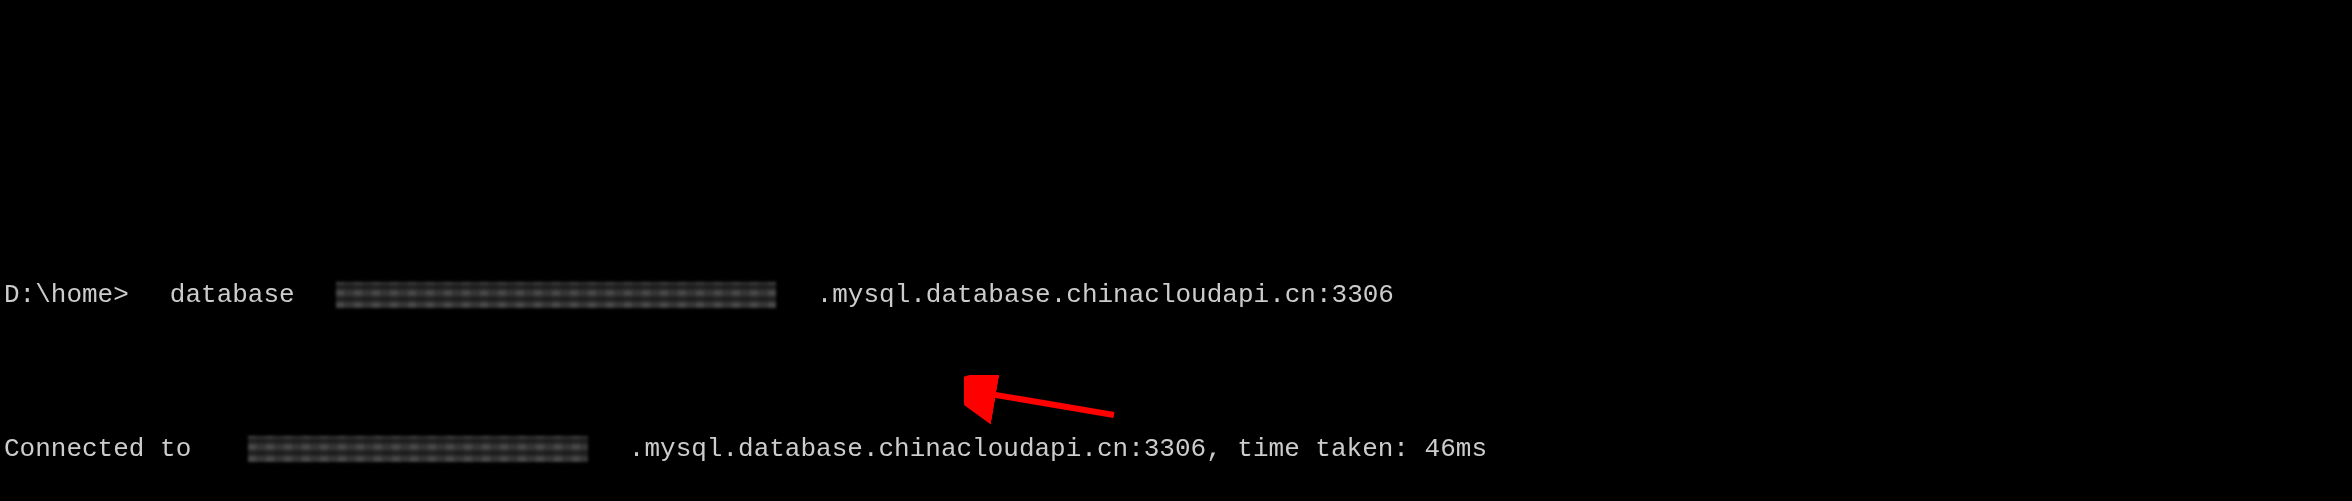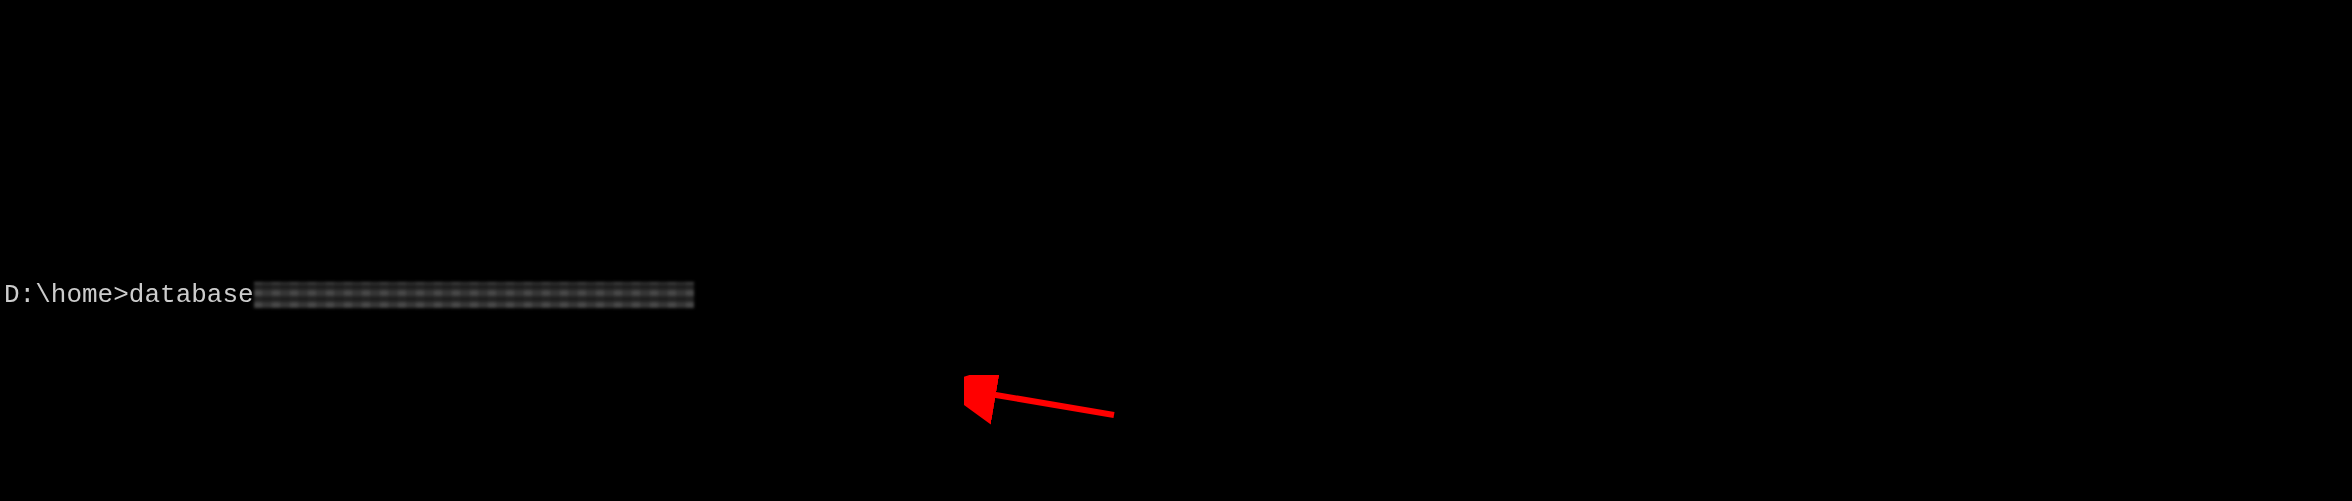--- a/index.html
+++ b/index.html
@@ -7,21 +7,21 @@
       background: #000000;
       color: #cccccc;
       font-family: Consolas, 'Courier New', monospace;
       font-size: 26px;
       line-height: 1.48;
       padding: 6px 4px;
       white-space: pre;
       width: 2352px;
       overflow: hidden;
     }
-    .line { display: flex; align-items: center; height: 39px; }
+    .line { display: flex; align-items: center; height: 39px; gap: 41px; }
     .censor {
       display: inline-block;
       background: #2a2a2a;
       background-image:
         repeating-linear-gradient(0deg, rgba(80,80,80,0.6) 0 6px, rgba(40,40,40,0.9) 6px 12px),
         repeating-linear-gradient(90deg, rgba(100,100,100,0.5) 0 8px, rgba(30,30,30,0.8) 8px 18px);
       filter: blur(1.5px) contrast(1.1);
       height: 26px;
       vertical-align: middle;
     }
@@ -35,22 +35,23 @@
     }
     .terminal { position: relative; }
   </style>
 </head>
 <body>
 
 
 
 <div class="terminal">
 
-  <div class="line"><span>D:\home&gt;</span><span>database</span> <span class="censor w-long"></span></div>
+  <div class="line"><span>D:\home&gt;</span><span>database</span> <span class="censor w-long"></span><span>.mysql.database.chinacloudapi.cn:3306</span></div>
 
+  <div class="line"><span>Connected to </span><span class="censor w-mid1"></span><span>.mysql.database.chinacloudapi.cn:3306, time taken: 46ms</span></div>
 
   
 
   
 
   
 
   
 
   

